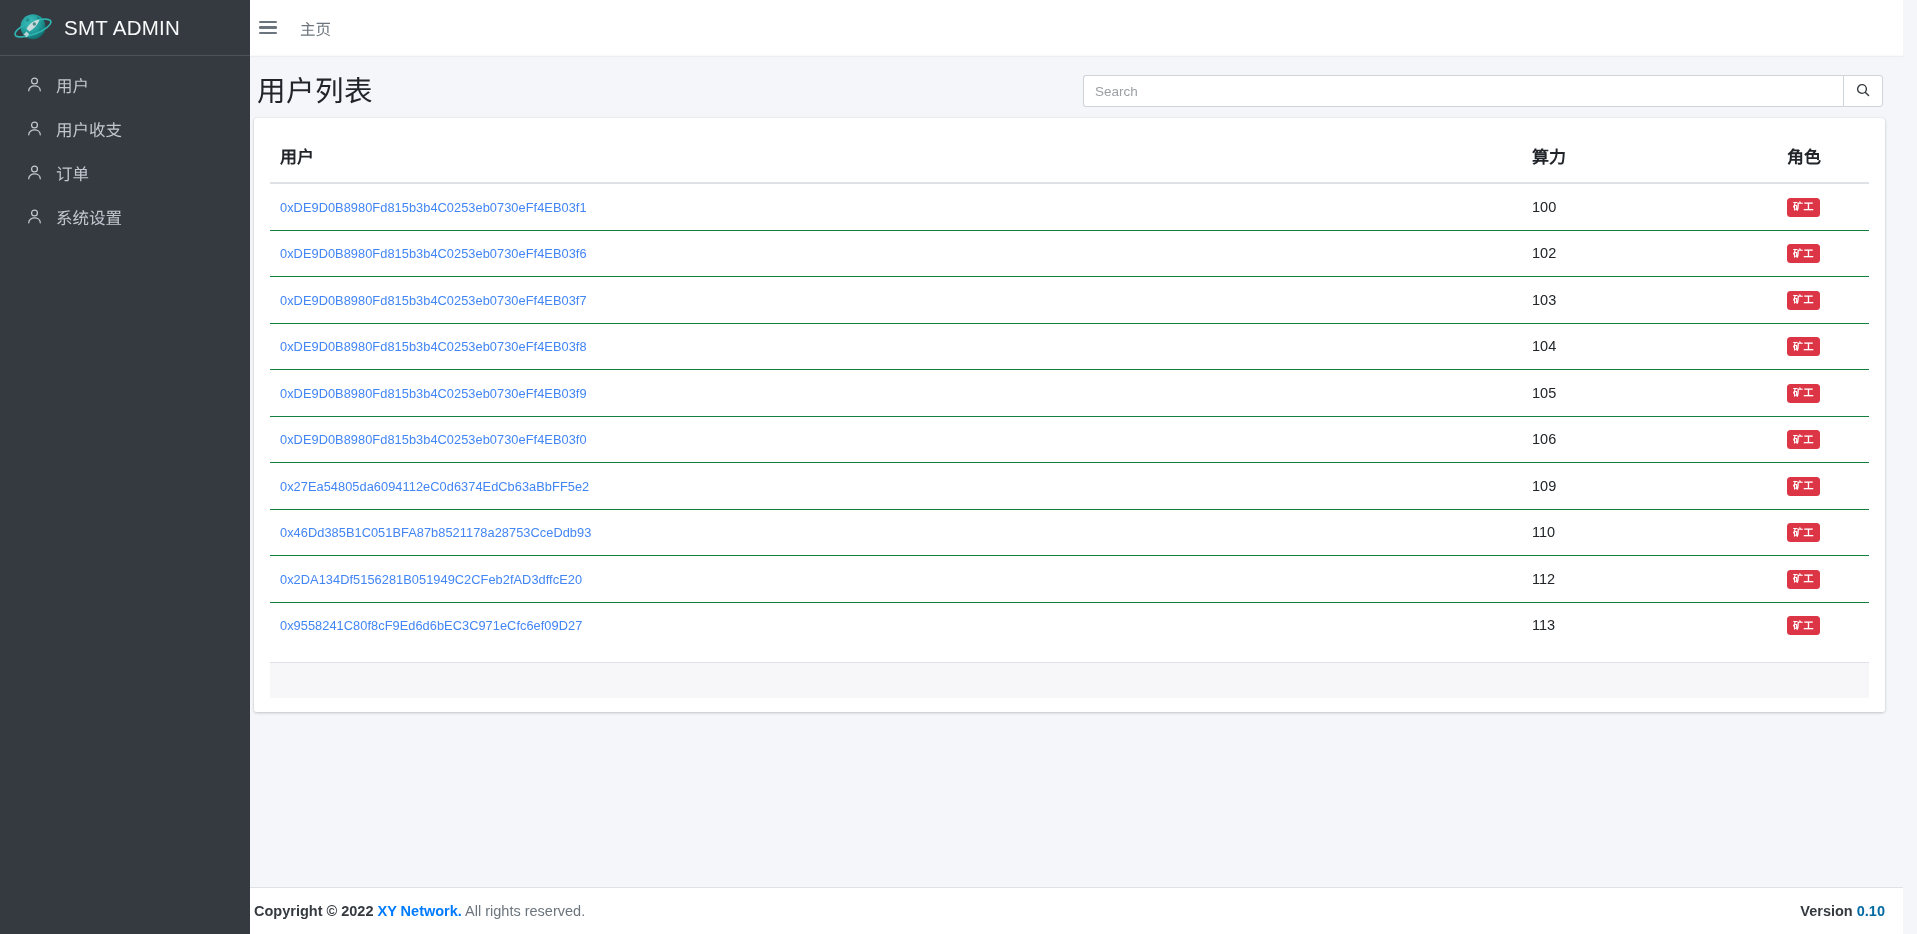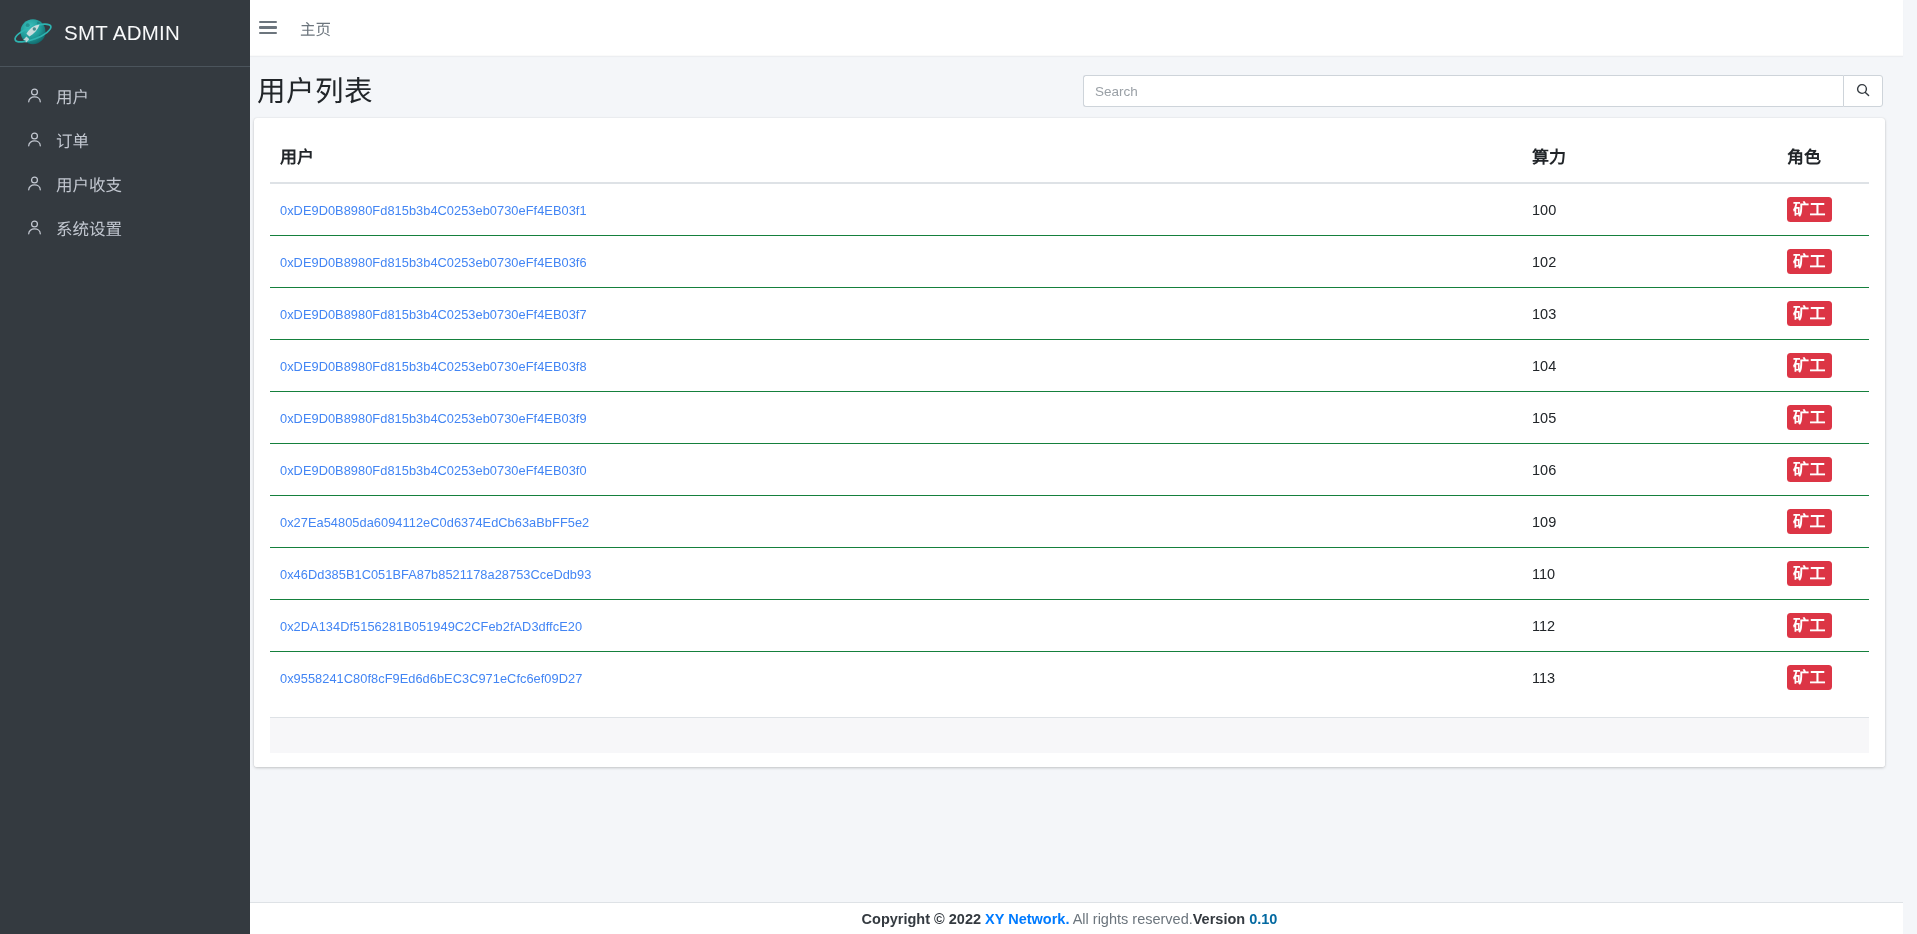--- a/index.html
+++ b/index.html
@@ -23,21 +23,21 @@
     position: absolute;
     left: 0; top: 0;
     width: 250px;
     height: 934px;
     background: #343a40;
     z-index: 20;
   }
   .brand {
     display: flex;
     align-items: center;
-    height: 67px;
+    height: 56px;
     padding: 0 12px;
     border-bottom: 1px solid #4b545c;
     text-decoration: none;
   }
   .brand-logo {
     width: 42px; height: 42px;
     margin-right: 10px;
     flex: 0 0 42px;
     opacity: .88;
   }
@@ -234,47 +234,47 @@
     text-decoration: none;
     font-size: 12.8px;
     letter-spacing: .05px;
     cursor: pointer;
     word-break: break-all;
   }
   .badge-role {
     display: inline-block;
     background: #dc3545;
     color: #fff;
-    font-size: 16px;
+    font-size: 10px;
     font-weight: 700;
     line-height: 1;
     padding: 4.5px 6px;
     border-radius: 3.5px;
     letter-spacing: .4px;
     white-space: nowrap;
   }
   .card-foot {
     height: 36px;
     background: #f7f7f9;
     border-top: 1px solid #dee2e6;
     margin: 0 16px;
   }
   .card-pad { height: 14px; background: #fff; }
 
   
   .main-footer {
     position: absolute;
     left: 0; bottom: 0;
     width: 1667px;
-    height: 32px;
+    height: 47px;
     background: #fff;
     border-top: 1px solid #dee2e6;
     display: flex;
     align-items: center;
-    justify-content: center;
+    justify-content: space-between;
     padding: 0 18px;
     font-size: 14.5px;
     color: #6c757d;
   }
   .footer-left strong { color: #343a40; font-weight: 700; }
   .footer-left a {
     color: #007bff;
     font-weight: 700;
     text-decoration: none;
     cursor: pointer;
@@ -326,32 +326,32 @@
         </a>
       </li>
       <li class="nav-item">
         <a class="nav-link">
           <span class="nav-icon">
             <svg viewBox="0 0 24 24" width="19" height="19" fill="none" stroke="#c2c7d0" stroke-width="1.6" stroke-linecap="round" stroke-linejoin="round">
               <circle cx="12" cy="7.5" r="3.7"></circle>
               <path d="M4.7 20c0-4 3.3-6.3 7.3-6.3s7.3 2.3 7.3 6.3"></path>
             </svg>
           </span>
-          <span>订单</span>
+          <span>用户收支</span>
         </a>
       </li>
       <li class="nav-item">
         <a class="nav-link">
           <span class="nav-icon">
             <svg viewBox="0 0 24 24" width="19" height="19" fill="none" stroke="#c2c7d0" stroke-width="1.6" stroke-linecap="round" stroke-linejoin="round">
               <circle cx="12" cy="7.5" r="3.7"></circle>
               <path d="M4.7 20c0-4 3.3-6.3 7.3-6.3s7.3 2.3 7.3 6.3"></path>
             </svg>
           </span>
-          <span>用户收支</span>
+          <span>订单</span>
         </a>
       </li>
       <li class="nav-item">
         <a class="nav-link">
           <span class="nav-icon">
             <svg viewBox="0 0 24 24" width="19" height="19" fill="none" stroke="#c2c7d0" stroke-width="1.6" stroke-linecap="round" stroke-linejoin="round">
               <circle cx="12" cy="7.5" r="3.7"></circle>
               <path d="M4.7 20c0-4 3.3-6.3 7.3-6.3s7.3 2.3 7.3 6.3"></path>
             </svg>
           </span>

